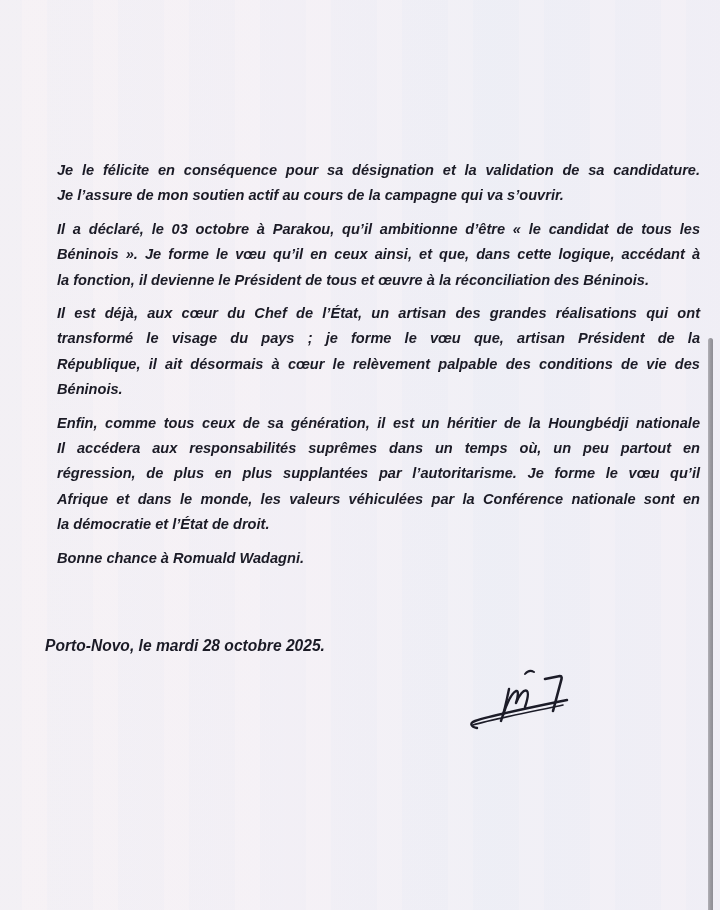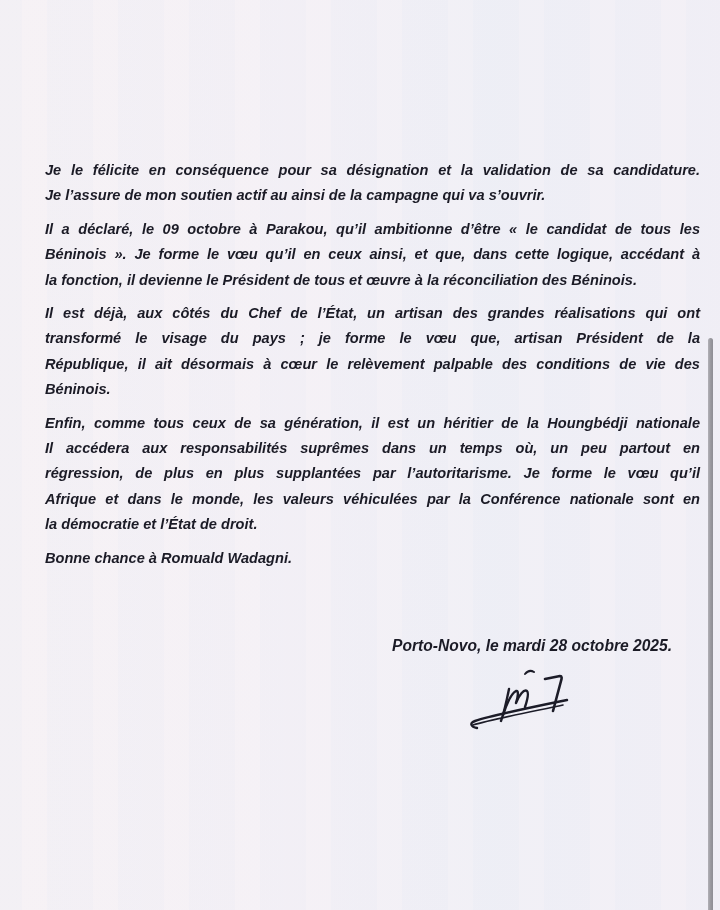--- a/index.html
+++ b/index.html
@@ -20,42 +20,42 @@
   }
 
   .letter-body {
     position: absolute;
     left: 45px;
     top: 158px;
     width: 655px;
     color: #1b1b26;
   }
 
-  .para { margin: 0 0 8px 0; }
+  .para { margin: 0 0 8px 12px; }
 
   .line {
     font-style: italic;
     font-weight: 700;
     font-size: 14.6px;
     line-height: 25.4px;
     color: #1b1b26;
     text-align: justify;
     text-align-last: justify;
     white-space: normal;
   }
   .line.para-end { text-align-last: left; }
 
   .dateline {
     margin-top: 62px;
     padding-right: 28px;
     font-style: italic;
     font-weight: 700;
     font-size: 15.6px;
     line-height: 25.4px;
-    text-align: right;
+    text-align: left;
     color: #1b1b26;
   }
 
   .signature-wrap {
     margin-top: 8px;
     margin-left: 418px;
     width: 112px;
     height: 64px;
   }
   .signature-wrap svg { display: block; width: 112px; height: 64px; }
@@ -82,31 +82,31 @@
 </style>
 </head>
 <body>
 
 <div class="page">
 
   <div class="letter-body">
 
     <div class="para">
       <div class="line">Je le félicite en conséquence pour sa désignation et la validation de sa candidature.</div>
-      <div class="line para-end">Je l’assure de mon soutien actif au ainsi de la campagne qui va s’ouvrir.</div>
+      <div class="line para-end">Je l’assure de mon soutien actif au cours de la campagne qui va s’ouvrir.</div>
     </div>
 
     <div class="para">
-      <div class="line">Il a déclaré, le 09 octobre à Parakou, qu’il ambitionne d’être « le candidat de tous les</div>
+      <div class="line">Il a déclaré, le 03 octobre à Parakou, qu’il ambitionne d’être « le candidat de tous les</div>
       <div class="line">Béninois ». Je forme le vœu qu’il en ceux ainsi, et que, dans cette logique, accédant à</div>
       <div class="line para-end">la fonction, il devienne le Président de tous et œuvre à la réconciliation des Béninois.</div>
     </div>
 
     <div class="para">
-      <div class="line">Il est déjà, aux côtés du Chef de l’État, un artisan des grandes réalisations qui ont</div>
+      <div class="line">Il est déjà, aux cœur du Chef de l’État, un artisan des grandes réalisations qui ont</div>
       <div class="line">transformé le visage du pays ; je forme le vœu que, artisan Président de la</div>
       <div class="line">République, il ait désormais à cœur le relèvement palpable des conditions de vie des</div>
       <div class="line para-end">Béninois.</div>
     </div>
 
     <div class="para">
       <div class="line">Enfin, comme tous ceux de sa génération, il est un héritier de la Houngbédji nationale</div>
       <div class="line">Il accédera aux responsabilités suprêmes dans un temps où, un peu partout en</div>
       <div class="line">régression, de plus en plus supplantées par l’autoritarisme. Je forme le vœu qu’il</div>
       <div class="line">Afrique et dans le monde, les valeurs véhiculées par la Conférence nationale sont en</div>

